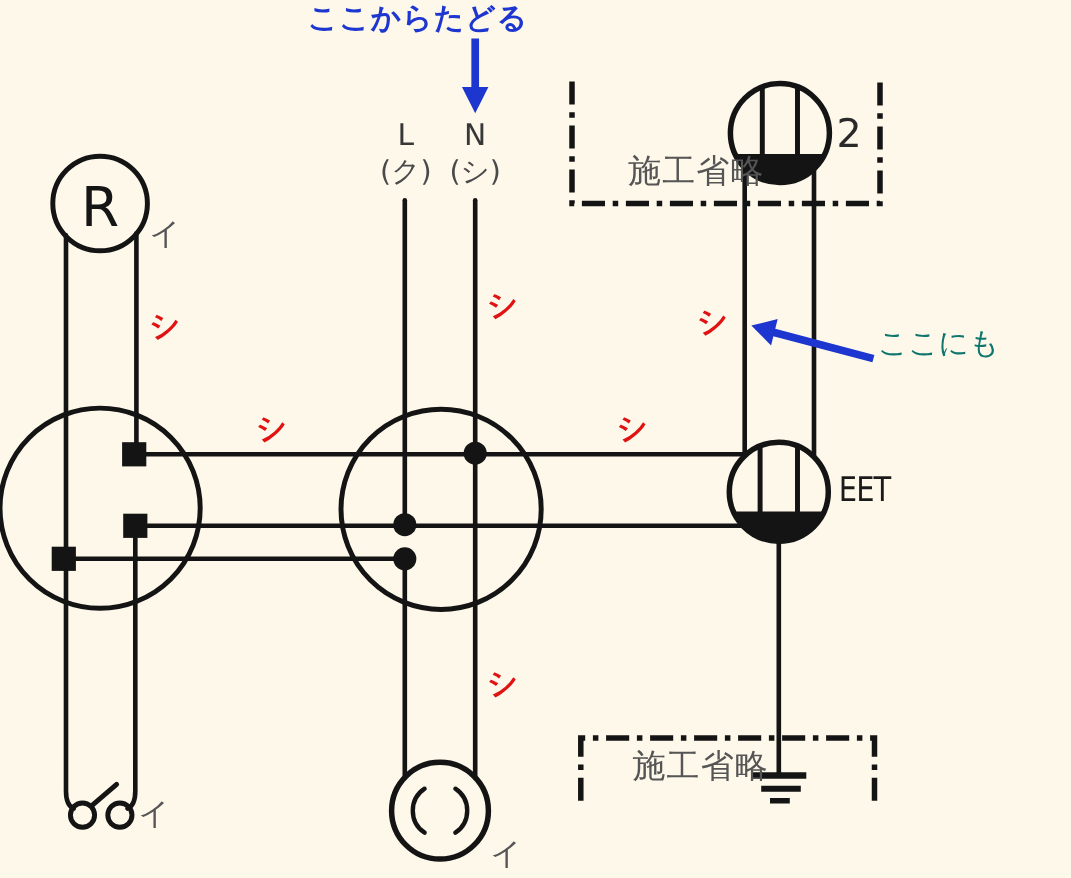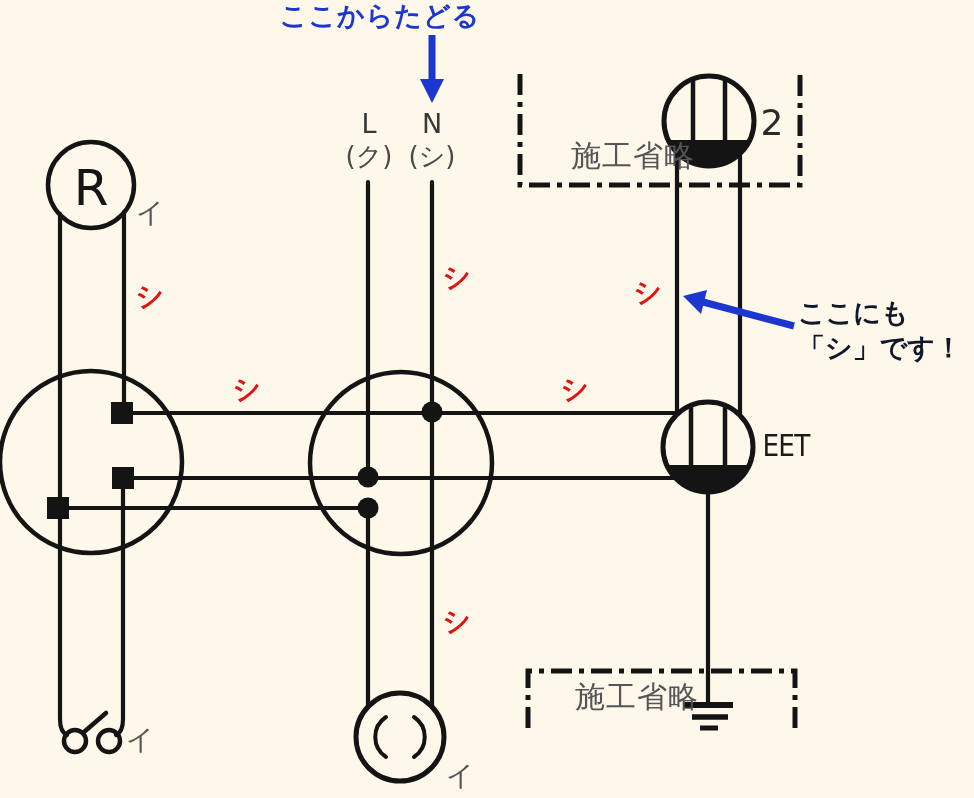--- a/index.html
+++ b/index.html
@@ -15,21 +15,21 @@
   .dark{color:#2a2a2a;}
   .trace{font-size:27px;letter-spacing:1px;}
   .term{font-size:27px;color:#383838;}
   .kana{font-size:26px;color:#4a4a4a;}
   .omit{font-size:30px;color:#555;letter-spacing:1px;margin-left:40px;}
   .rletter{font-size:50px;color:#151515;}
   .count2{font-size:36px;}
   .eet{font-size:31px;color:#1a1a1a;transform:translate(-50%,-50%) scaleX(0.85);letter-spacing:-1px;}
   .imark{font-size:28px;color:#555;}
   .shimark{font-size:28px;}
-  .callout{position:absolute;left:798px;top:295px;font-size:27px;line-height:35px;color:#0f172a;font-weight:bold;}
+  .callout{position:absolute;left:798px;top:295px;font-size:27px;line-height:35px;color:#0f766e;font-weight:normal;}
 </style>
 </head>
 <body>
 
 <svg id="diagram-svg" width="974" height="798" viewBox="0 0 974 798">
 
   <path d="M520,74 V185 H800 V74" fill="none" stroke="#141414" stroke-width="5" stroke-dasharray="21 7 5 7"></path>
   <path d="M528,728 V671 H795 V728" fill="none" stroke="#141414" stroke-width="5" stroke-dasharray="21 7 5 7"></path>
 
   <g stroke="#141414" stroke-width="4.2" fill="none" stroke-linecap="round">
@@ -123,14 +123,13 @@
 
 <div class="lbl red shimark" style="left:150px;top:296px;">シ</div>
 <div class="lbl red shimark" style="left:457px;top:277px;">シ</div>
 <div class="lbl red shimark" style="left:648px;top:292px;">シ</div>
 <div class="lbl red shimark" style="left:247px;top:389px;">シ</div>
 <div class="lbl red shimark" style="left:575px;top:389px;">シ</div>
 <div class="lbl red shimark" style="left:457px;top:621px;">シ</div>
 
 <div class="callout">
   <div>ここにも</div>
-  <div>「シ」です！</div>
 </div>
 
 </body></html>

